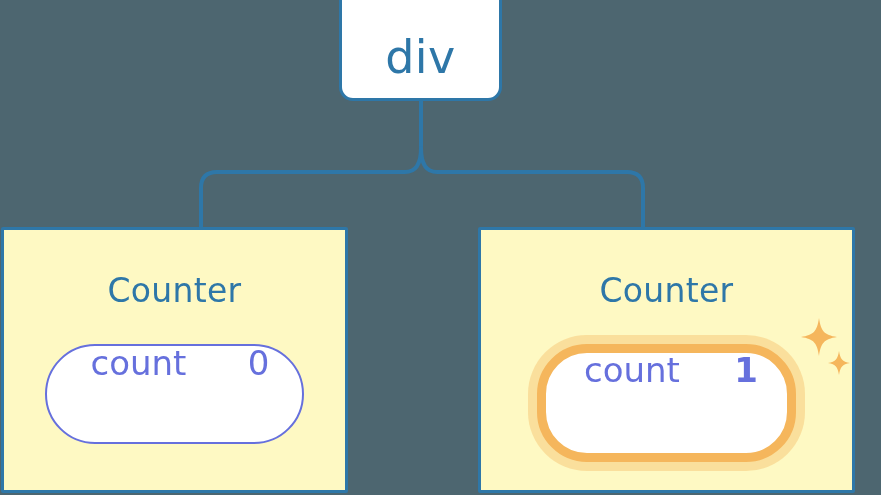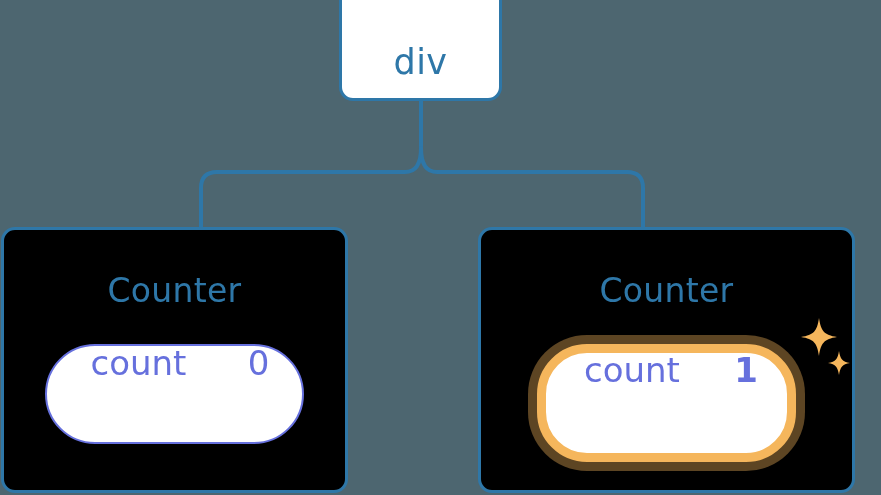--- a/index.html
+++ b/index.html
@@ -42,32 +42,32 @@
     background: #ffffff;
     border: 3px solid #2e77a8;
     border-radius: 14px;
     box-sizing: border-box;
     display: flex;
     align-items: flex-end;
     justify-content: center;
     padding-bottom: 18px;
   }
   .root-node .node-label {
-    font-size: 35px;
+    font-size: 46px;
     color: #2e77a8;
     letter-spacing: 0.5px;
     line-height: 1;
   }
 
   
   .card {
     position: absolute;
-    background: #000000;
+    background: #fef9c3;
     border: 3px solid #2e77a8;
-    border-radius: 14px;
+    border-radius: 2px;
     box-sizing: border-box;
   }
   .card-left {
     left: 1px;
     top: 227px;
     width: 347px;
     height: 266px;
   }
   .card-right {
     left: 478px;

